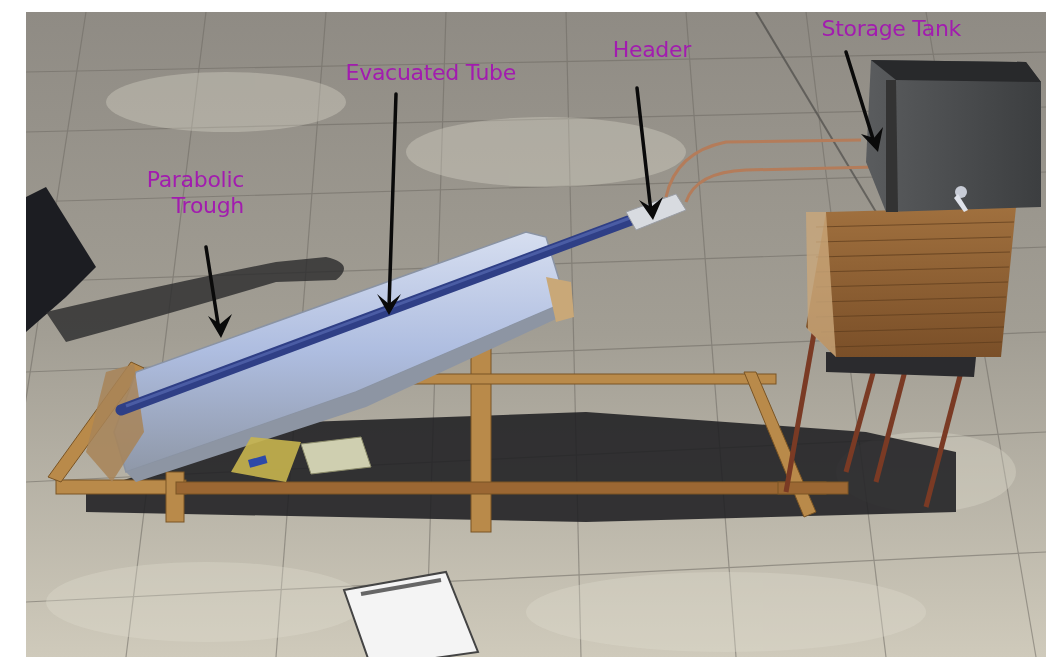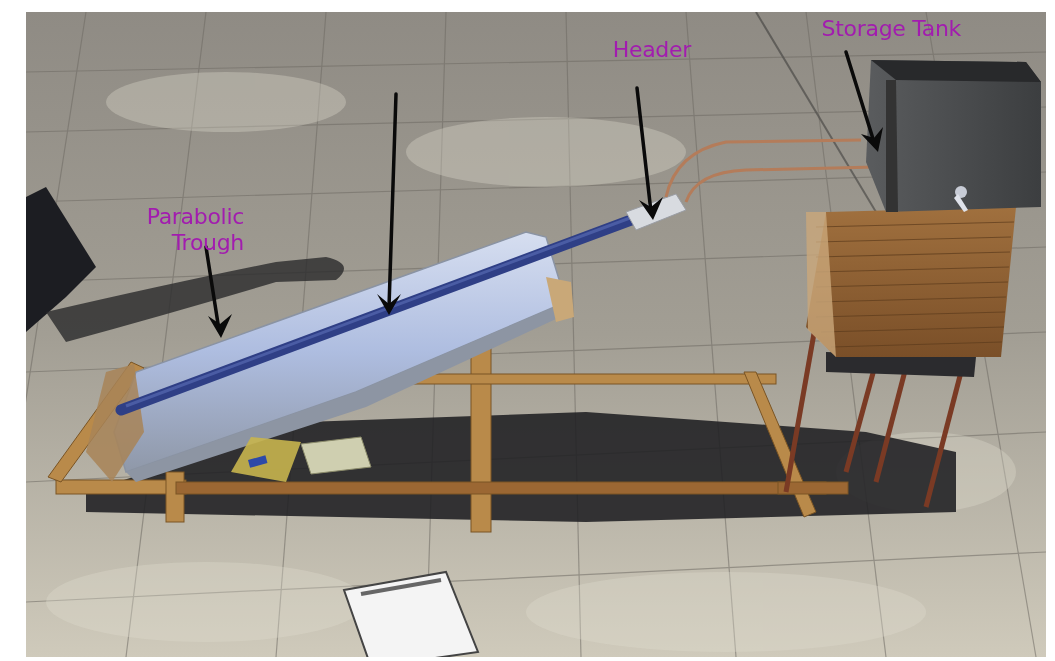--- a/index.html
+++ b/index.html
@@ -158,23 +158,26 @@
       <line x1="820" y1="40" x2="848" y2="130"></line>
     </g>
     <g fill="#0a0a0a">
       <path d="M182 304 L195 326 L206 302 L194 312 Z"></path>
       <path d="M351 282 L363 303 L375 282 L363 292 Z"></path>
       <path d="M613 188 L627 208 L637 185 L625 195 Z"></path>
       <path d="M835 122 L852 140 L857 115 L848 126 Z"></path>
     </g>
   </svg>
 
-  <div class="label" style="left:98px; top:155px; width:120px;margin-top:37px;">
+  <div class="label" style="left:98px; top:155px; width:120px;">
     <span class="line">Parabolic</span>
     <span class="line">Trough</span>
+  </div>
+  <div class="label" style="left:250px; top:48px; width:240px;">
+    <span>Evacuated Tube</span>
   </div>
   <div class="label" style="left:555px; top:25px; width:110px;">
     <span>Header</span>
   </div>
   <div class="label" style="left:735px; top:4px; width:200px;">
     <span>Storage Tank</span>
   </div>
 </div>
 
 </body></html>

